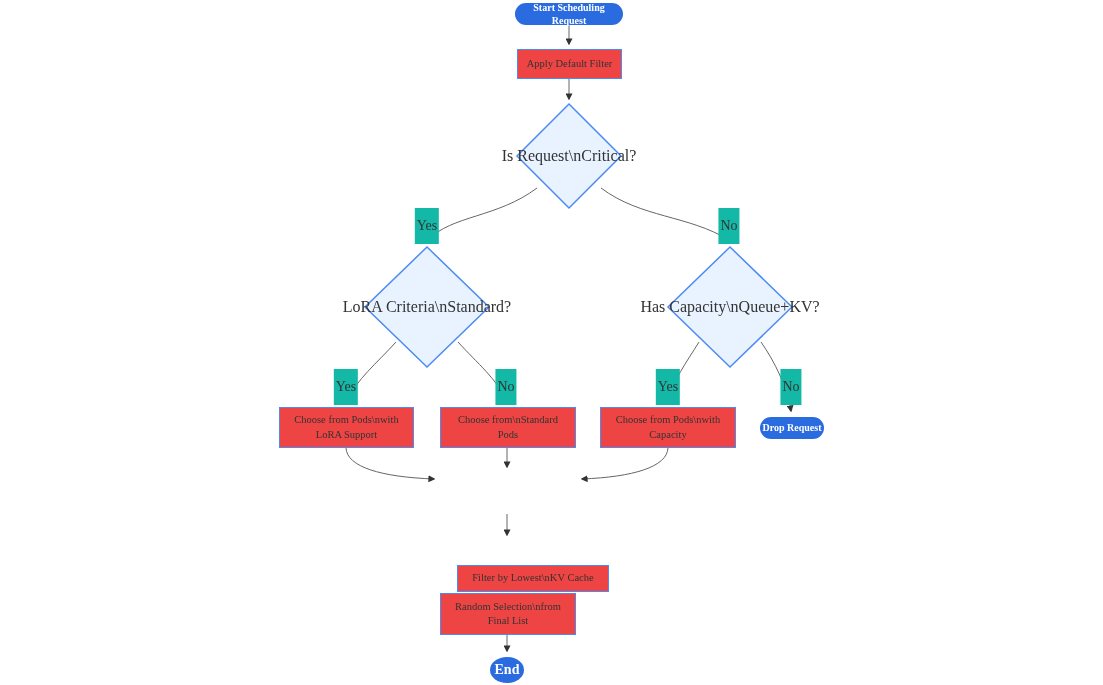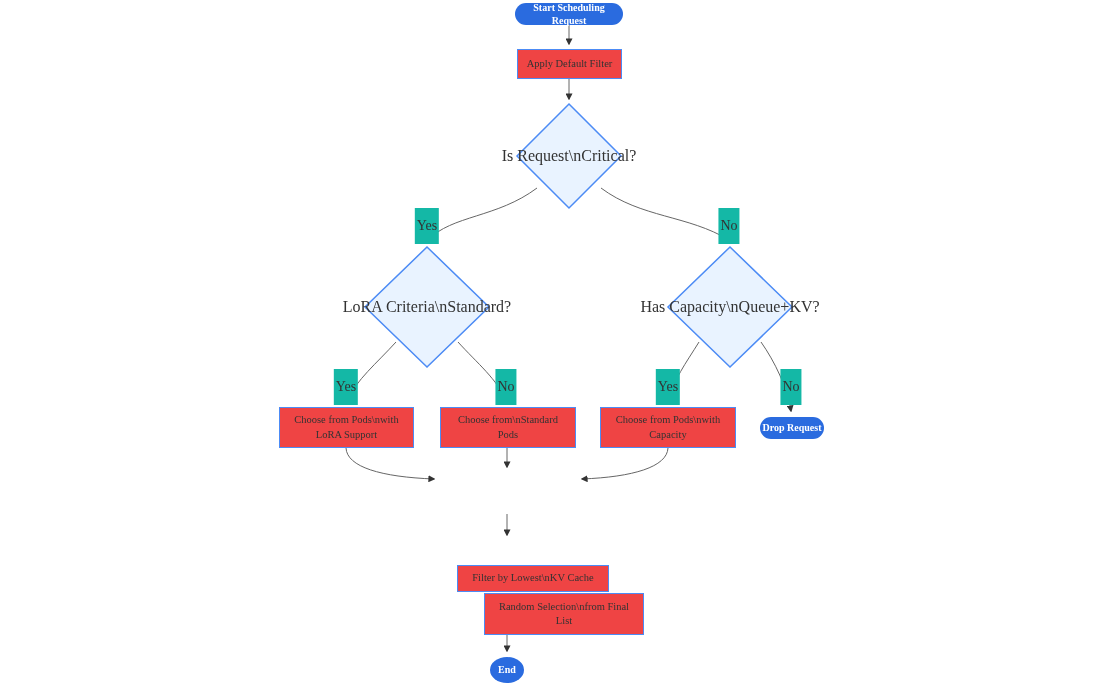--- a/index.html
+++ b/index.html
@@ -35,21 +35,21 @@
     background: #2a6bdf;
     color: #ffffff;
     font-weight: bold;
     font-size: 10px;
     border-radius: 12px;
   }
   .ellipse {
     background: #2a6bdf;
     color: #ffffff;
     font-weight: bold;
-    font-size: 10px;
+    font-size: 14px;
     border-radius: 50%;
   }
   .diamond-label {
     position: absolute;
     transform: translate(-50%, -50%);
     white-space: nowrap;
     font-size: 16px;
     color: #333333;
   }
   .edge-label {
@@ -119,21 +119,21 @@
 
   <div class="node pill" style="left:760px; top:417px; width:64px; height:22px;">
     <span>Drop Request</span>
   </div>
 
 
   <div class="node rect" style="left:457px; top:541px; width:152px; height:27px;margin-top:24px;">
     <span>Filter by Lowest\nKV Cache</span>
   </div>
 
-  <div class="node rect" style="left:440px; top:593px; width:160px; height:42px;margin-left:44px;">
+  <div class="node rect" style="left:440px; top:593px; width:136px; height:42px;">
     <span>Random Selection\nfrom Final List</span>
   </div>
 
   <div class="node ellipse" style="left:490px; top:657px; width:34px; height:26px;">
     <span>End</span>
   </div>
 
   <span class="edge-label" style="left:427px; top:226px;">Yes</span>
   <span class="edge-label" style="left:729px; top:226px;">No</span>
   <span class="edge-label" style="left:346px; top:387px;">Yes</span>

